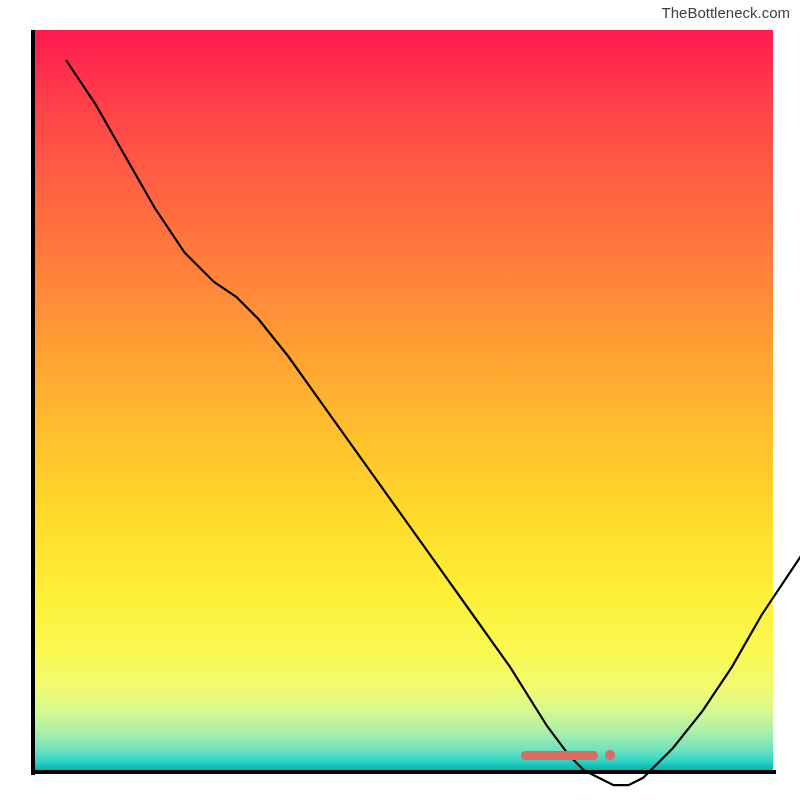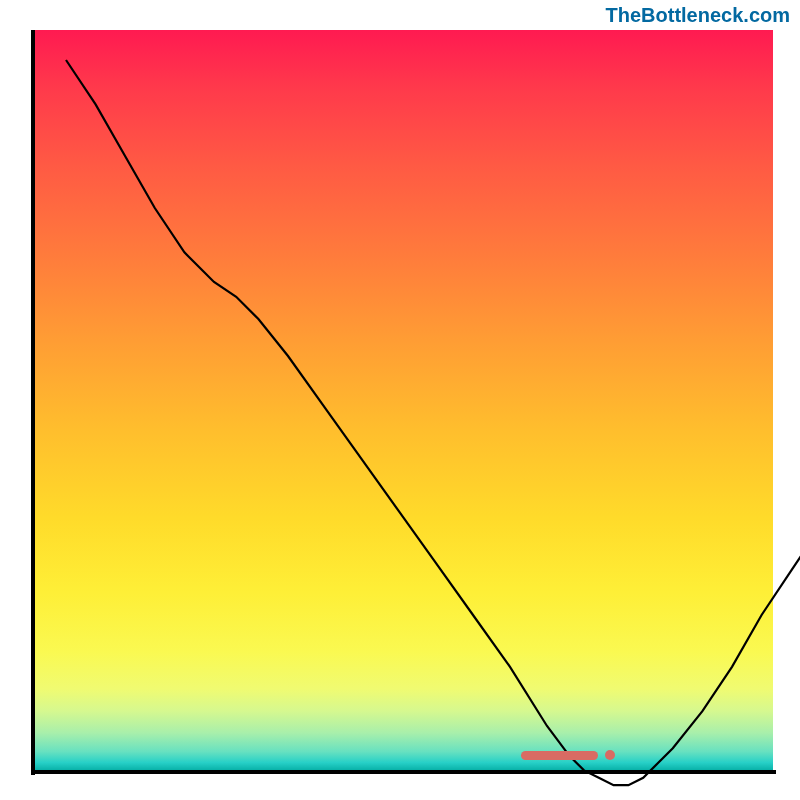--- a/index.html
+++ b/index.html
@@ -12,23 +12,23 @@
   }
   .container {
     position: relative;
     width: 800px;
     height: 800px;
   }
   .watermark {
     position: absolute;
     top: 4px;
     right: 10px;
-    font-size: 20px;
-    font-weight: bold;
-    color: #0369a1;
+    font-size: 15px;
+    font-weight: normal;
+    color: #404040;
     z-index: 10;
   }
   .chart-area {
     position: absolute;
     left: 33px;
     top: 30px;
     width: 740px;
     height: 740px;
   }
   .gradient-bg {

